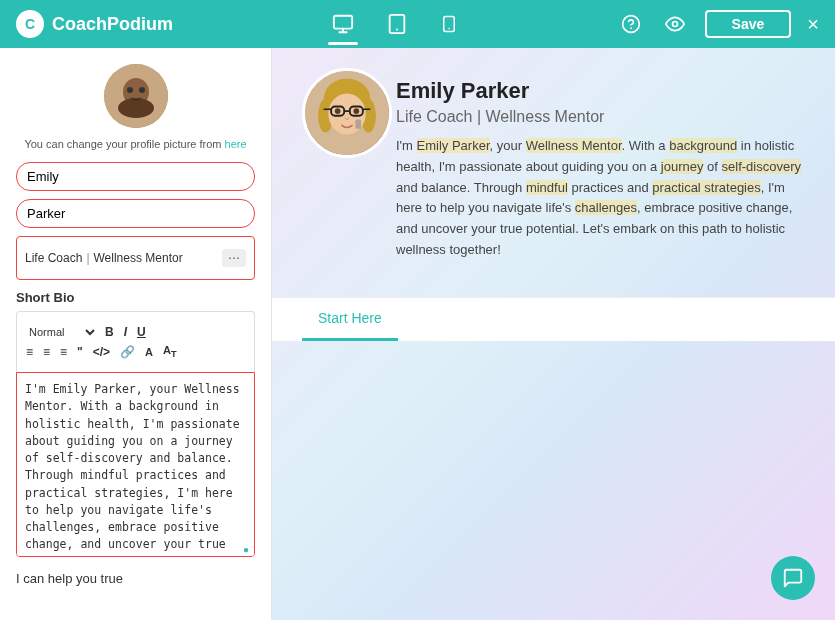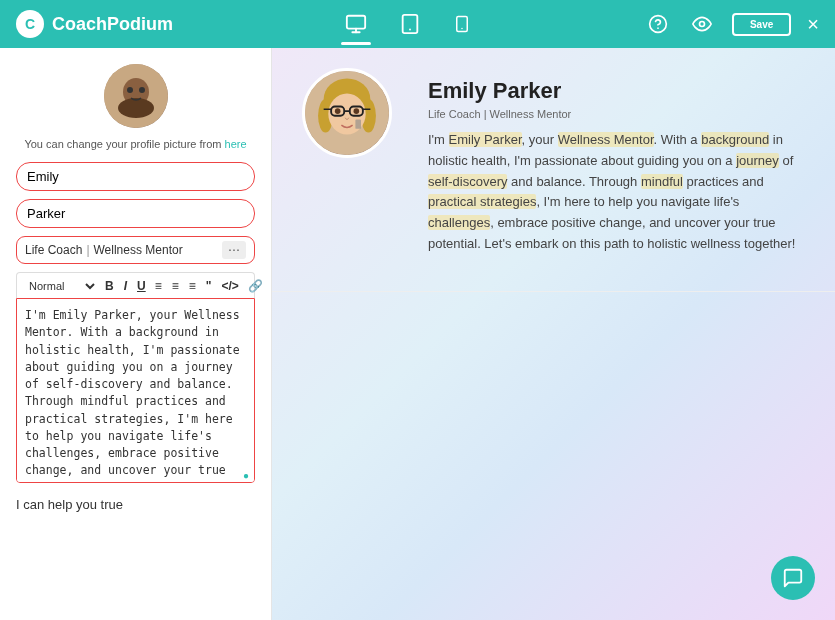--- a/index.html
+++ b/index.html
@@ -64,24 +64,24 @@
     }
     .nav-right {
       display: flex;
       align-items: center;
       gap: 16px;
     }
     .save-btn {
       background: none;
       border: 2px solid white;
       color: white;
-      padding: 4px 16px;
+      padding: 4px 25px;
       border-radius: 4px;
       cursor: pointer;
-      font-size: 10px;
+      font-size: 14px;
       font-weight: 600;
     }
     .close-btn {
       background: none;
       border: none;
       color: white;
       cursor: pointer;
       font-size: 20px;
     }
 
@@ -136,22 +136,22 @@
       border: 1.5px solid #e44;
       border-radius: 14px;
       font-size: 13px;
       outline: none;
     }
     .tags-row {
       display: flex;
       align-items: center;
       gap: 4px;
       border: 1.5px solid #e44;
-      border-radius: 9px;
-      padding: 4px 8px;
+      border-radius: 4px;
+      padding: 12px 8px;
       margin-bottom: 8px;
     }
     .tag {
       font-size: 12px;
       color: #333;
     }
     .tag-sep {
       color: #999;
       font-size: 12px;
     }
@@ -168,23 +168,23 @@
     .section-label {
       font-size: 13px;
       font-weight: 600;
       color: #333;
       margin: 10px 0 6px;
     }
     .editor-toolbar {
       border: 1px solid #ddd;
       border-bottom: none;
       border-radius: 4px 4px 0 0;
-      padding: 4px 6px;
-      display: flex;
-      flex-direction: row;
+      padding: 12px 6px;
+      display: flex;
+      flex-direction: column;
       gap: 3px;
     }
     .toolbar-row {
       display: flex;
       align-items: center;
       gap: 4px;
     }
     .toolbar-select {
       font-size: 11px;
       border: none;
@@ -235,21 +235,21 @@
     
     .preview-area {
       flex: 1;
       background: linear-gradient(135deg, #f0e8f8 0%, #e0f0f8 40%, #d8e8f8 60%, #f0d8f8 100%);
       overflow-y: auto;
       position: relative;
     }
     .preview-profile-header {
       padding: 20px 30px 16px;
       display: flex;
-      gap: 36px;
+      gap: 4px;
       align-items: flex-start;
     }
     .preview-avatar {
       width: 90px;
       height: 90px;
       border-radius: 50%;
       background: linear-gradient(135deg, #d4b896, #9a8070);
       flex-shrink: 0;
       border: 3px solid white;
       display: flex;
@@ -261,21 +261,21 @@
     .preview-info {
       padding-top: 10px;
     }
     .preview-name {
       font-size: 22px;
       font-weight: 700;
       color: #222;
       margin-bottom: 4px;
     }
     .preview-tagline {
-      font-size: 11px;
+      font-size: 16px;
       color: #666;
       margin-bottom: 10px;
     }
     .preview-bio {
       font-size: 13px;
       color: #444;
       line-height: 1.6;
       max-width: 460px;
     }
     .preview-bio .highlight {
@@ -400,20 +400,21 @@
       <input class="form-input" type="text" value="Parker" style="">
     </div>
 
     <div class="tags-row">
       <span class="tag">Life Coach</span>
       <span class="tag-sep">|</span>
       <span class="tag">Wellness Mentor</span>
       <button class="tag-more-btn">⋯</button>
     </div>
 
+    <div class="section-label">Short Bio</div>
 
     <div class="editor-toolbar">
       <div class="toolbar-row">
         <select class="toolbar-select">
           <option>Normal</option>
           <option>Heading 1</option>
           <option>Heading 2</option>
         </select>
         <button class="toolbar-btn"><b>B</b></button>
         <button class="toolbar-btn italic"><i>I</i></button>
@@ -470,20 +471,21 @@
       <div class="preview-info">
         <div class="preview-name">Emily Parker</div>
         <div class="preview-tagline">Life Coach | Wellness Mentor</div>
         <div class="preview-bio">
           I'm <span class="highlight">Emily Parker</span>, your <span class="highlight">Wellness Mentor</span>. With a <span class="highlight">background</span> in holistic health, I'm passionate about guiding you on a <span class="highlight">journey</span> of <span class="highlight">self-discovery</span> and balance. Through <span class="highlight">mindful</span> practices and <span class="highlight">practical strategies</span>, I'm here to help you navigate life's <span class="highlight">challenges</span>, embrace positive change, and uncover your true potential. Let's embark on this path to holistic wellness together!
         </div>
       </div>
     </div>
 
     <div class="preview-tabs">
+      <div class="tab-item active">Start Here</div>
     </div>
 
     <div class="chat-fab">
       <svg width="22" height="22" viewBox="0 0 24 24" fill="none" stroke="white" stroke-width="2" stroke-linecap="round" stroke-linejoin="round">
         <path d="M21 15a2 2 0 0 1-2 2H7l-4 4V5a2 2 0 0 1 2-2h14a2 2 0 0 1 2 2z"></path>
       </svg>
     </div>
   </div>
 
 </div>

